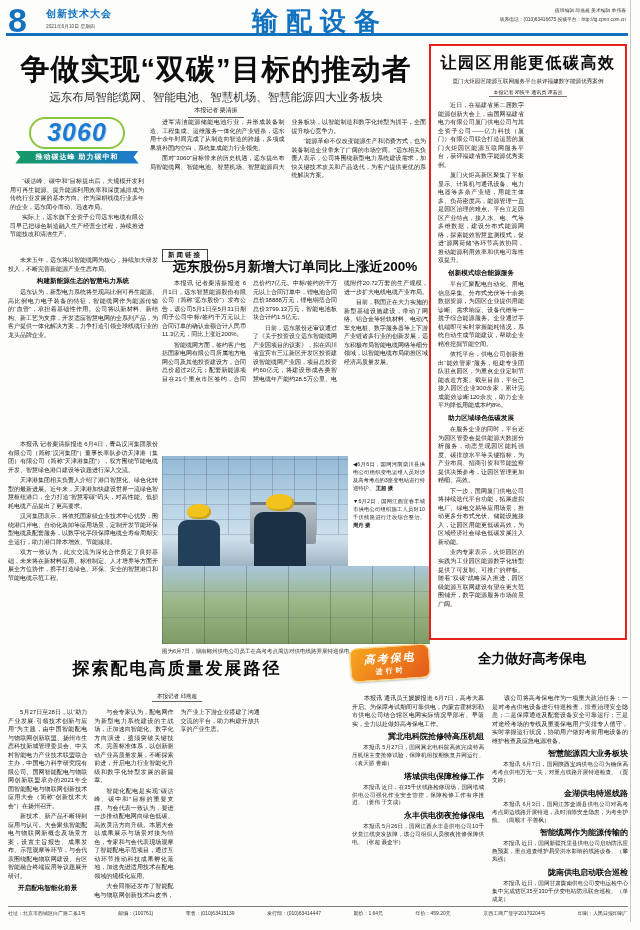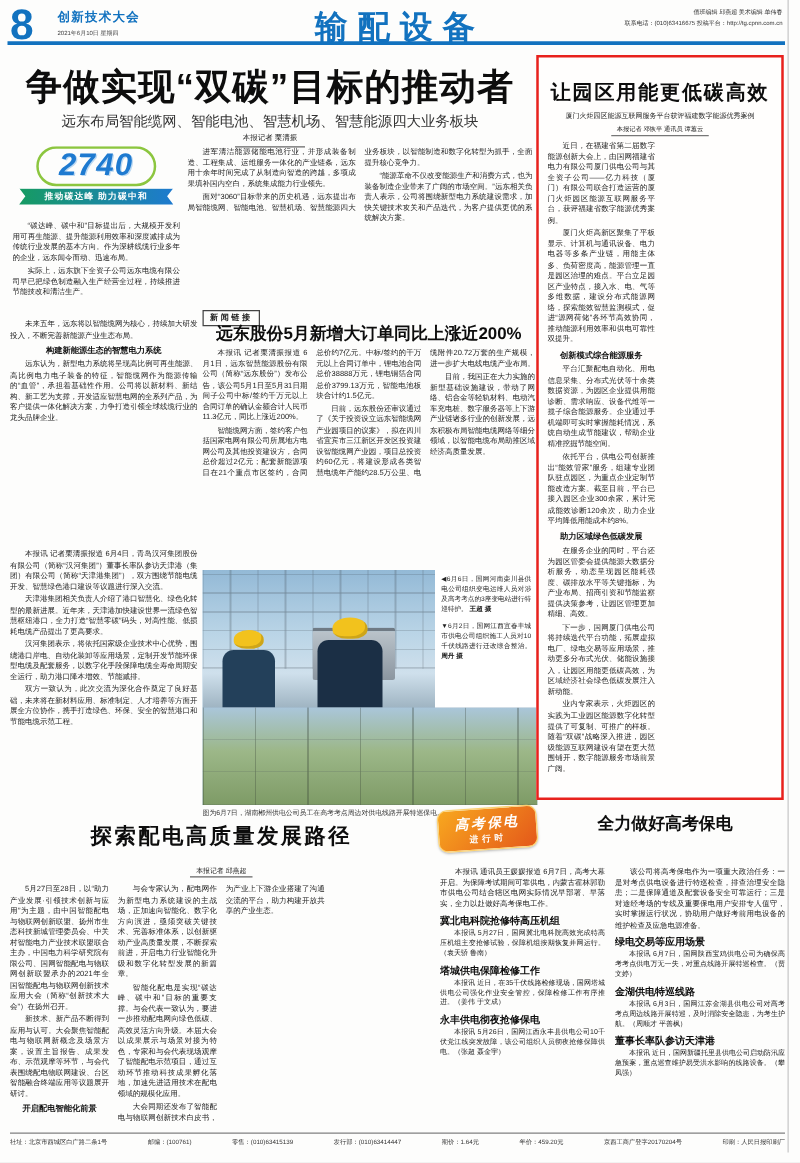--- a/index.html
+++ b/index.html
@@ -56,40 +56,40 @@
   .poles { position:absolute; inset:0; opacity:.5;
     background:repeating-linear-gradient(90deg,rgba(50,60,50,.6) 0 1px,transparent 1px 42px),
                repeating-linear-gradient(0deg,rgba(70,80,90,.35) 0 1px,transparent 1px 26px); }
   .photo-captions { position:absolute; top:0; right:0; width:82px; height:110px; background:#fff; padding:5px 5px 3px; overflow:hidden; }
   .cap { font-size:5.3px; line-height:1.5; text-align:justify; margin-bottom:5px; color:#222; }
   .cap .credit { font-weight:bold; white-space:nowrap; }
   .photo-bottom-caption { font-size:5.5px; color:#333; line-height:1.3; }
 
   
   .park-box { border:2.5px solid #e8211c; background:#fffefd; padding:7px 7px 5px; overflow:hidden; }
-  .park-title { text-align:center; font-size:16px; font-weight:900; letter-spacing:1.5px; color:#0d0d0d;margin-top:11px; }
+  .park-title { text-align:center; font-size:16px; font-weight:900; letter-spacing:1.5px; color:#0d0d0d; }
   .park-sub { text-align:center; font-size:5.6px; color:#222; margin-top:4px; }
   .park-byline { text-align:center; font-size:5px; margin:3px 0 4px; }
   .park-byline span { display:inline-block; border-bottom:1px solid #777; padding:0 4px 1px; }
   .park-body { height:524px; column-count:2; column-gap:8px; column-fill:auto; }
 
   .dist-title { text-align:center; font-size:17px; font-weight:900; letter-spacing:2px; color:#0d0d0d; }
   .dist-sub { text-align:center; font-size:7.5px; color:#333; }
   .dist-byline { text-align:center; font-size:5.5px; }
   .dist-byline span { display:inline-block; border-bottom:1px solid #666; padding:0 5px 1px; }
 
   
   .badge { transform:rotate(-4deg); background:linear-gradient(135deg,#f8a81f,#e4581a); border-radius:8px; color:#fff; text-align:center; padding:4px 0 3px; box-shadow:0 1px 2px rgba(0,0,0,.25); border:1px solid #fbd06f; }
   .badge-l1 { font-size:11px; font-weight:900; font-style:italic; letter-spacing:2px; }
   .badge-l2 { font-size:7px; font-weight:bold; letter-spacing:3px; }
 
   .hlgl-title { text-align:center; font-weight:900; font-size:13.5px; line-height:1.35; color:#0d0d0d; }
 
   .brief { margin-top:3px; break-inside:avoid; }
-  .brief h4 { font-size:8px; text-align:left; font-weight:900; margin:2px 0 1.5px; color:#0d0d0d; }
+  .brief h4 { font-size:8px; text-align:right; font-weight:900; margin:2px 0 1.5px; color:#0d0d0d; }
   .brief p { font-size:5.6px; line-height:1.42; text-align:justify; text-indent:2em; color:#222; }
 
   
   .footer { border-top:1px solid #808080; padding-top:2.5px; display:flex; justify-content:space-between; font-size:5px; color:#333; }
 </style>
 </head>
 <body>
 
 <div class="page">
 
@@ -103,21 +103,21 @@
     <div>值班编辑 邱燕超  美术编辑 单伟春</div>
     <div>联系电话：(010)63416675  投稿平台：http://tg.cpnn.com.cn</div>
   </div>
   <div class="abs header-rule" style="left:6px;right:12px;top:33px;"></div>
 
   <div class="abs subhead-line" style="left:8px;top:90px;width:416px;">远东布局智能缆网、智能电池、智慧机场、智慧能源四大业务板块</div>
   <div class="abs headline" style="left:8px;top:50px;width:416px;">争做实现“双碳”目标的推动者</div>
   <div class="abs byline" style="left:8px;top:106px;width:416px;"><span>本报记者 栗清振</span></div>
 
   <div class="abs g3060" style="left:10px;top:117px;width:134px;height:56px;">
-    <div class="g3060-num">2740</div>
+    <div class="g3060-num">3060</div>
     <div class="g3060-banner">推动碳达峰 助力碳中和</div>
   </div>
 
   <div class="abs body-text" style="left:10px;top:177px;width:134px;height:76px;">
 
   <p>“碳达峰、碳中和”目标提出后，大规模开发利用可再生能源、提升能源利用效率和深度减排成为传统行业发展的基本方向。作为深耕线缆行业多年的企业，远东闻令而动、迅速布局。</p>
       <p>实际上，远东旗下全资子公司远东电缆有限公司早已把绿色制造融入生产经营全过程，持续推进节能技改和清洁生产。</p>
     </div>
   <div class="abs body-text c2" style="left:150px;top:118px;width:276px;height:135px;">
 
@@ -234,34 +234,38 @@
           <h4>永丰供电彻夜抢修保电</h4>
           <p>本报讯 5月26日，国网江西永丰县供电公司10千伏党江线突发故障，该公司组织人员彻夜抢修保障供电。（张超 聂金宇）</p>
         </div>
       </div>
   </div>
   <div class="abs body-text" style="left:492px;top:694px;width:136px;height:212px;">
     <p>该公司将高考保电作为一项重大政治任务：一是对考点供电设备进行特巡检查，排查治理安全隐患；二是保障通道及配套设备安全可靠运行；三是对途经考场的专线及重要保电用户安排专人值守，实时掌握运行状况，协助用户做好考前用电设备的维护检查及应急电源准备。</p>
     <div>
 
         <div class="brief">
-          <h4>绿电交易等应用场景</h4>
+          <h4>智慧能源四大业务板块</h4>
           <p>本报讯 6月7日，国网陕西宝鸡供电公司为确保高考考点供电万无一失，对重点线路开展特巡检查。（贾文婷）</p>
         </div>
 
         <div class="brief">
           <h4>金湖供电特巡线路</h4>
           <p>本报讯 6月3日，国网江苏金湖县供电公司对高考考点周边线路开展特巡，及时消除安全隐患，为考生护航。（周顺才 平善枫）</p>
         </div>
 
         <div class="brief">
-          <h4>董事长率队参访天津港</h4>
+          <h4>智能缆网作为能源传输的</h4>
           <p>本报讯 近日，国网新疆托里县供电公司启动防汛应急预案，重点巡查维护易受洪水影响的线路设备。（攀凤强）</p>
         </div>
 
+        <div class="brief">
+          <h4>陇南供电启动联合巡检</h4>
+          <p>本报讯 近日，国网甘肃陇南供电公司变电运检中心集中完成辖区35至330千伏变电站防汛联合巡检。（单成龙）</p>
+        </div>
       </div>
   </div>
 
   <div class="abs footer" style="left:8px;right:12px;top:906px;">
 
   <span class="f-item">社址：北京市西城区白广路二条1号</span>
       <span class="f-item">邮编：(100761)</span>
       <span class="f-item">零售：(010)63415139</span>
       <span class="f-item">发行部：(010)63414447</span>
       <span class="f-item">期价：1.64元</span>

